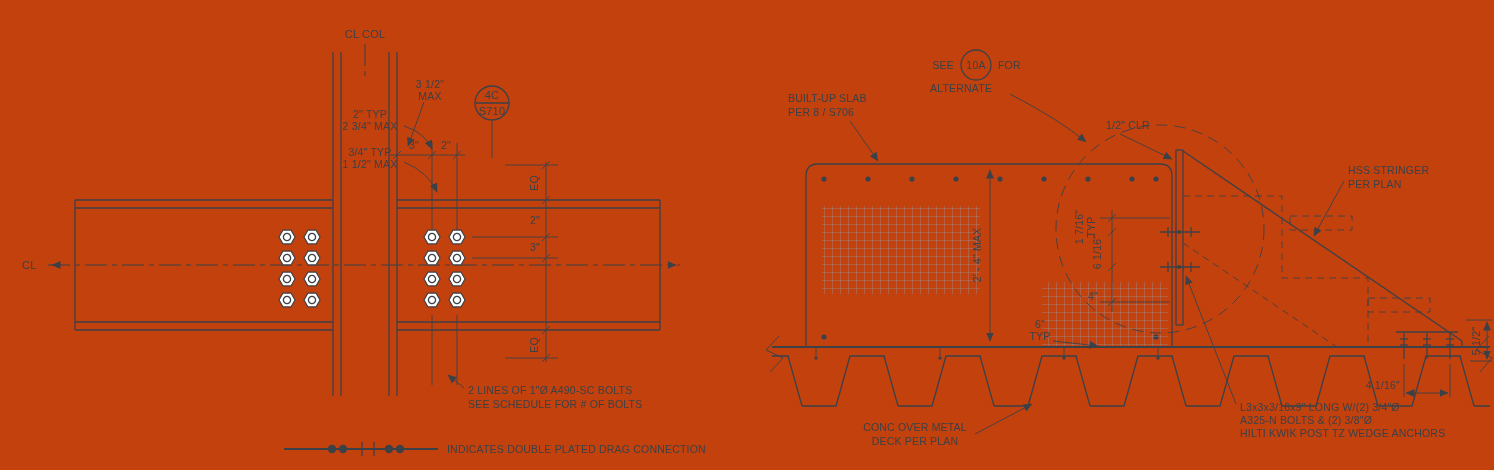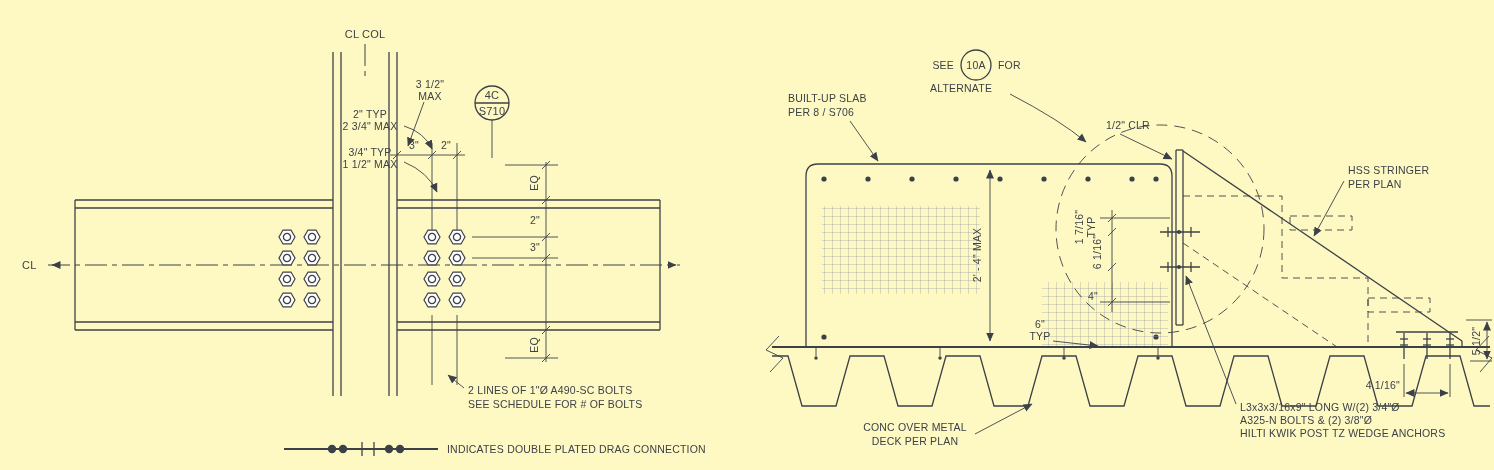--- a/index.html
+++ b/index.html
@@ -1,16 +1,16 @@
 <!DOCTYPE html>
 <html><head>
 <meta charset="utf-8">
 <style>
   html,body{margin:0;padding:0;background:#ffffff;}
-  .sheet{position:relative;width:1494px;height:470px;background:#fef9c3;overflow:hidden;
+  .sheet{position:relative;width:1494px;height:470px;background:#c2410c;overflow:hidden;
          font-family:"Liberation Sans",sans-serif;text-align:right;}
   svg{display:block;}
   svg text{fill:#3c4148;font-family:"Liberation Sans",sans-serif;font-size:10.5px;letter-spacing:.2px;}
   text.mid{text-anchor:middle;}
   text.end{text-anchor:end;}
   text.t11{font-size:11px;}
   .s{stroke:#3c4148;stroke-width:1.3;fill:none;}
   .s2{stroke:#3c4148;stroke-width:1.8;fill:none;}
   .thin{stroke:#3c4148;stroke-width:.9;fill:none;}
   .dash{stroke-dasharray:7 5;}

